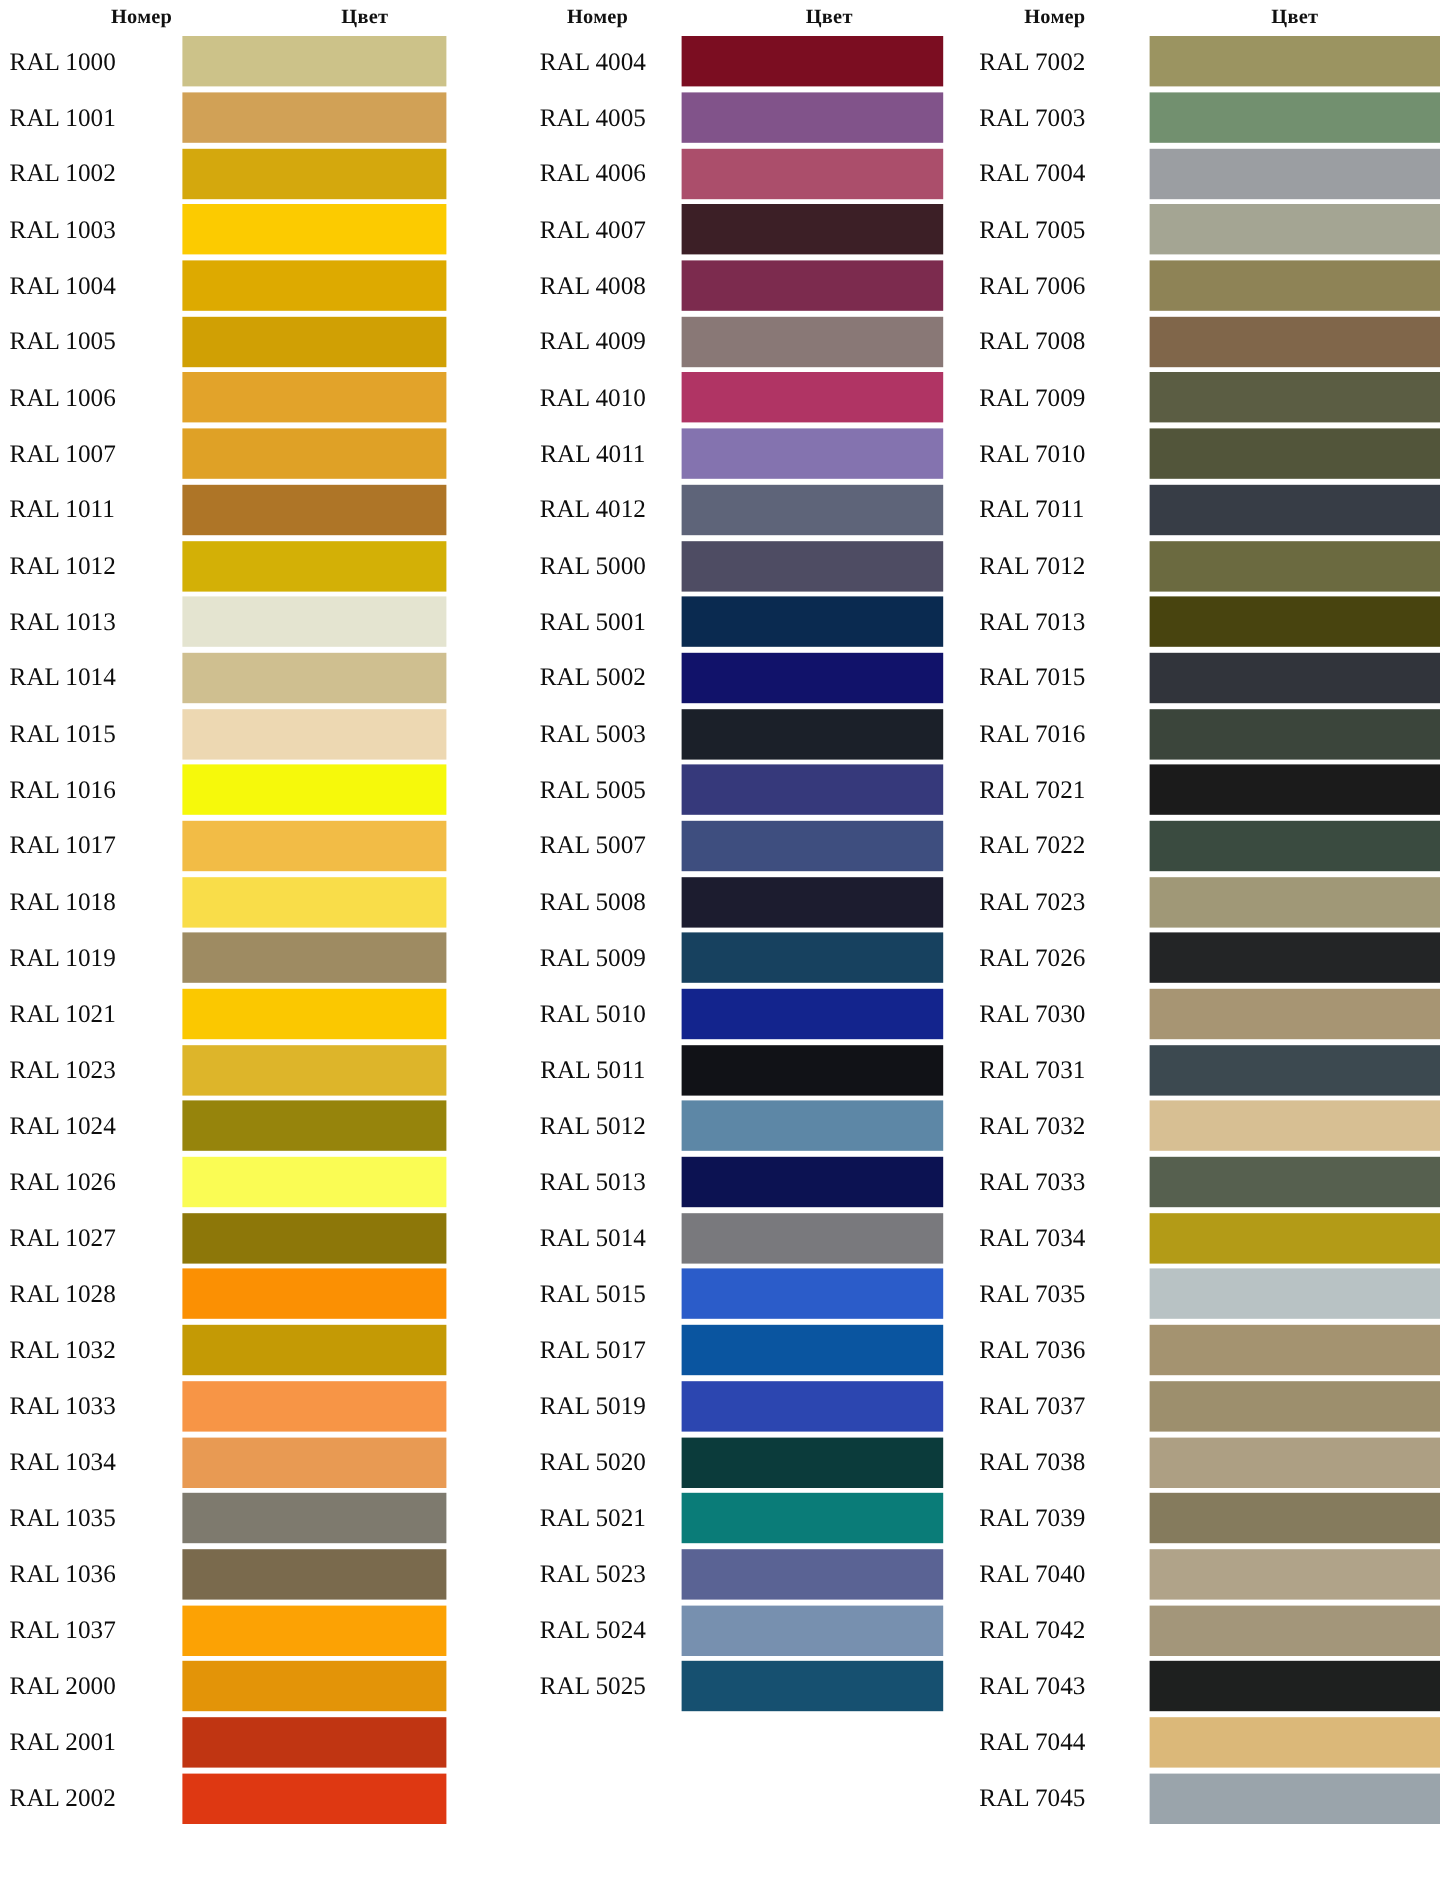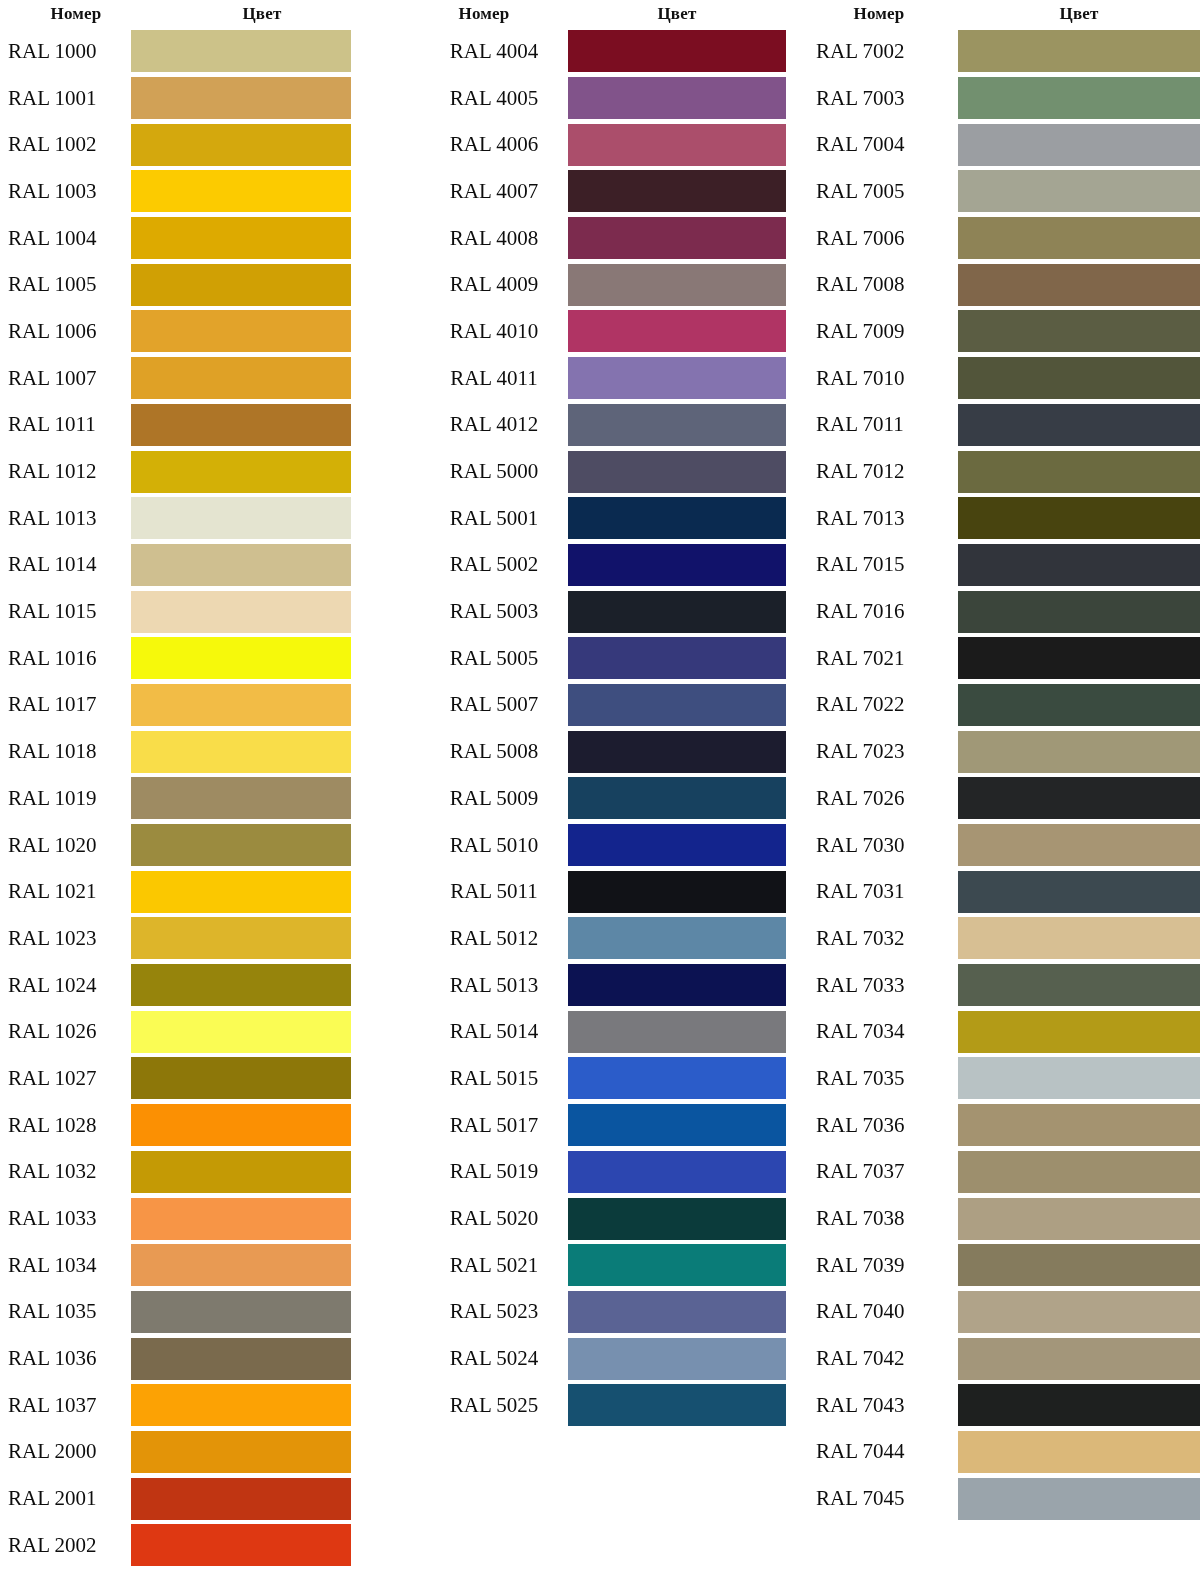--- a/index.html
+++ b/index.html
@@ -20,20 +20,21 @@
     width: 1200px;
     height: 1578px;
     box-sizing: border-box;
   }
 
   
   .header-row {
     display: flex;
     height: 28px;
     align-items: center;
+    padding-left: 42px;
   }
   .hdr-group {
     display: flex;
     align-items: center;
   }
   .hdr-num,
   .hdr-col {
     font-weight: bold;
     font-size: 17px;
     color: #111111;
@@ -73,21 +74,21 @@
     height: 46.7px;
   }
 
   .ral-label {
     font-size: 21px;
     color: #0d0d0d;
     white-space: nowrap;
     font-family: "Liberation Serif", "DejaVu Serif", serif;
     line-height: 1;
   }
-  .c1 .ral-label { width: 131px; padding-left: 8px; box-sizing: border-box; }
+  .c1 .ral-label { width: 152px; padding-left: 8px; box-sizing: border-box; }
   .c2 .ral-label { width: 168px; padding-left: 20px; box-sizing: border-box; }
   .c3 .ral-label { width: 162px; padding-left: 16px; box-sizing: border-box; }
 
   .swatch {
     height: 42px;
     display: block;
   }
   .c1 .swatch { width: 220px; }
   .c2 .swatch { width: 218px; }
   .c3 .swatch { width: 248px; }
@@ -176,24 +177,20 @@
         </div>
         <div class="swatch-row">
           <div class="ral-label">RAL 1018</div>
           <div class="swatch" style="background-color: rgb(249, 221, 73);"></div>
         </div>
         <div class="swatch-row">
           <div class="ral-label">RAL 1019</div>
           <div class="swatch" style="background-color: rgb(158, 139, 98);"></div>
         </div>
         <div class="swatch-row">
-          <div class="ral-label">RAL 1020</div>
-          <div class="swatch" style="background-color: rgb(155, 139, 63);"></div>
-        </div>
-        <div class="swatch-row">
           <div class="ral-label">RAL 1021</div>
           <div class="swatch" style="background-color: rgb(251, 200, 0);"></div>
         </div>
         <div class="swatch-row">
           <div class="ral-label">RAL 1023</div>
           <div class="swatch" style="background-color: rgb(221, 181, 42);"></div>
         </div>
         <div class="swatch-row">
           <div class="ral-label">RAL 1024</div>
           <div class="swatch" style="background-color: rgb(150, 132, 12);"></div>

